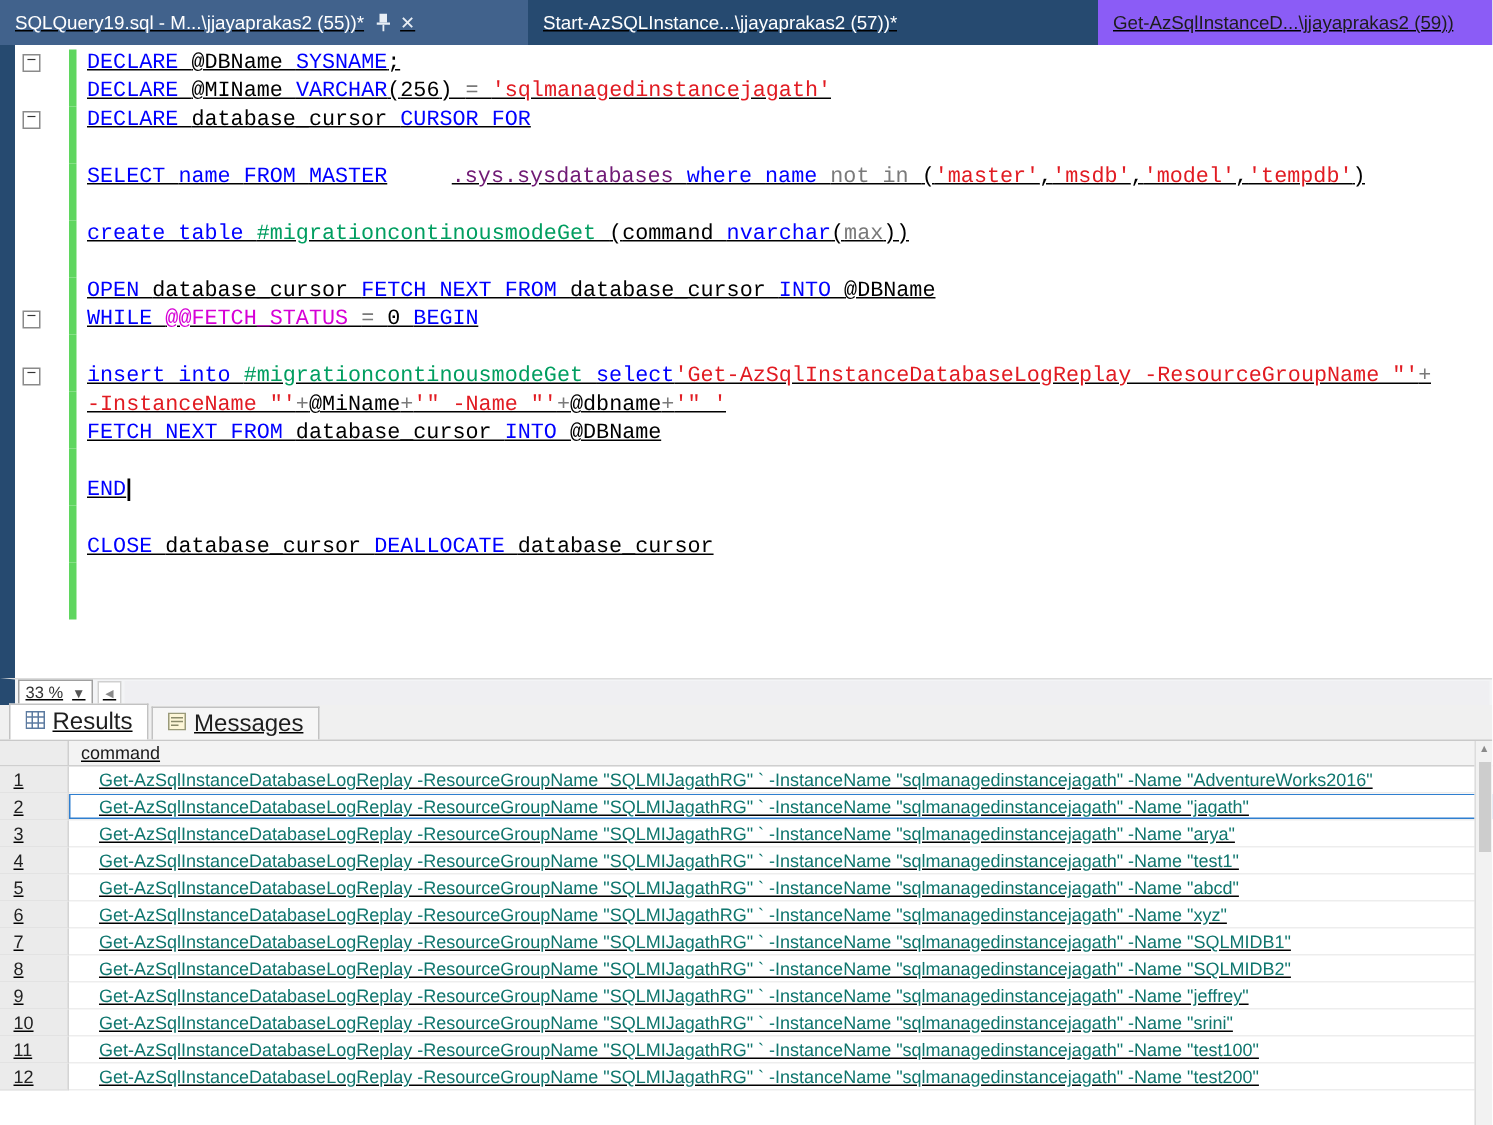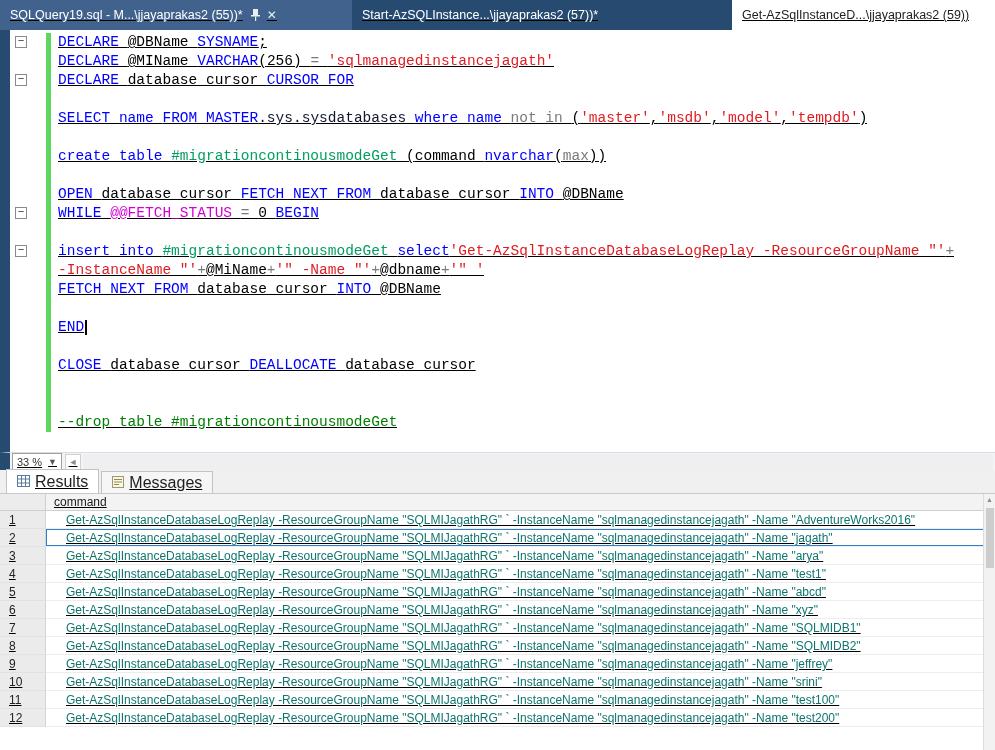--- a/index.html
+++ b/index.html
@@ -7,37 +7,37 @@
        font-family:"Liberation Sans",sans-serif;text-decoration:underline;-webkit-font-smoothing:antialiased;}
 
   
   .tabbar{display:flex;align-items:stretch;height:30px;background:#264a70;overflow:hidden;}
   .tab{display:flex;align-items:center;padding:0 10px;font-size:12.5px;color:#fff;
        white-space:nowrap;overflow:hidden;cursor:default;}
   .tab.active{background:#41628c;}
   .tab .tlabel{overflow:hidden;white-space:nowrap;}
   .tab .ticon{margin-left:8px;display:inline-flex;align-items:center;}
   .tab .close{font-size:12px;color:#e8eef5;margin-left:7px;}
-  .tab.hl{background:#ffffff;color:#1d1d1d;margin-left:8px;flex:1;}
+  .tab.hl{background:#8b5cf6;color:#1d1d1d;margin-left:8px;flex:1;}
   .tab1{width:332px;flex:0 0 332px;}
   .tab2{width:352px;flex:0 0 352px;}
 
   
   .editor{position:relative;height:422px;border-left:10px solid #264a70;background:#fff;
           overflow:hidden;padding-top:3px;box-sizing:border-box;}
   .line{display:flex;height:19px;line-height:19px;white-space:pre;
         font-family:"Liberation Mono","DejaVu Sans Mono",monospace;font-size:14.5px;}
   .lmargin{flex:0 0 36px;position:relative;}
   .fold{position:absolute;left:5px;top:3px;width:12px;height:12px;box-sizing:border-box;
         border:1px solid #8a8a8a;background:#fff;color:#333;font-size:11px;line-height:9px;
         text-align:center;font-family:"Liberation Mono",monospace;}
   .chg{flex:0 0 5px;background:#5fd65f;margin-right:7px;}
   .ltext{white-space:pre;overflow:hidden;}
   .kw{color:#0000ff;} .id{color:#000;} .str{color:#e11b22;} .cmt{color:#008000;}
-  .sys{color:#0f172a;} .tmp{color:#009e60;} .op{color:#7a7a7a;} .mag{color:#d600d6;}
+  .sys{color:#701a75;padding-left:43px;} .tmp{color:#009e60;} .op{color:#7a7a7a;} .mag{color:#d600d6;}
   .caret-bar{display:inline-block;width:2px;height:15px;background:#000;vertical-align:middle;margin-left:1px;}
 
   
   .hstrip{display:flex;align-items:center;height:18px;background:#f3f4f6;
           border-left:10px solid #264a70;border-top:1px solid #dcdcdc;box-sizing:border-box;}
   .zoom{display:flex;align-items:center;height:16px;background:#fff;border:1px solid #a0a0a0;
         font-size:11px;color:#333;padding:0 4px;margin-left:2px;}
   .zoom .zcaret{font-size:9px;color:#555;margin-left:6px;}
   .sbtn{width:16px;height:16px;display:flex;align-items:center;justify-content:center;
         font-size:9px;color:#8a8a8a;background:#fff;border:1px solid #d0d0d0;margin-left:3px;box-sizing:border-box;}
@@ -105,21 +105,20 @@
       <div class="line"><div class="lmargin"></div><div class="chg"></div><div class="ltext"></div></div>
       <div class="line"><div class="lmargin"><span class="fold">−</span></div><div class="chg"></div><div class="ltext"><span class="kw">insert into </span><span class="tmp">#migrationcontinousmodeGet </span><span class="kw">select</span><span class="str">'Get-AzSqlInstanceDatabaseLogReplay -ResourceGroupName "'</span><span class="op">+</span></div></div>
       <div class="line"><div class="lmargin"></div><div class="chg"></div><div class="ltext"><span class="str">-InstanceName "'</span><span class="op">+</span><span class="id">@MiName</span><span class="op">+</span><span class="str">'" -Name "'</span><span class="op">+</span><span class="id">@dbname</span><span class="op">+</span><span class="str">'" '</span></div></div>
       <div class="line"><div class="lmargin"></div><div class="chg"></div><div class="ltext"><span class="kw">FETCH NEXT FROM </span><span class="id">database_cursor </span><span class="kw">INTO </span><span class="id">@DBName</span></div></div>
       <div class="line"><div class="lmargin"></div><div class="chg"></div><div class="ltext"></div></div>
       <div class="line"><div class="lmargin"></div><div class="chg"></div><div class="ltext"><span class="kw">END</span><span class="caret-bar"></span></div></div>
       <div class="line"><div class="lmargin"></div><div class="chg"></div><div class="ltext"></div></div>
       <div class="line"><div class="lmargin"></div><div class="chg"></div><div class="ltext"><span class="kw">CLOSE </span><span class="id">database_cursor </span><span class="kw">DEALLOCATE </span><span class="id">database_cursor</span></div></div>
       <div class="line"><div class="lmargin"></div><div class="chg"></div><div class="ltext"></div></div>
       <div class="line"><div class="lmargin"></div><div class="chg"></div></div>
-      <div class="line"><div class="lmargin"></div><div class="chg"></div><div class="ltext"><span class="cmt">--drop table #migrationcontinousmodeGet</span></div></div>
     </div>
 
   <div class="hstrip">
     <div class="zoom">
       <span>33 %</span>
       <span class="zcaret">▼</span>
     </div>
     <div class="sbtn">◄</div>
     <div class="htrack"></div>
   </div>

